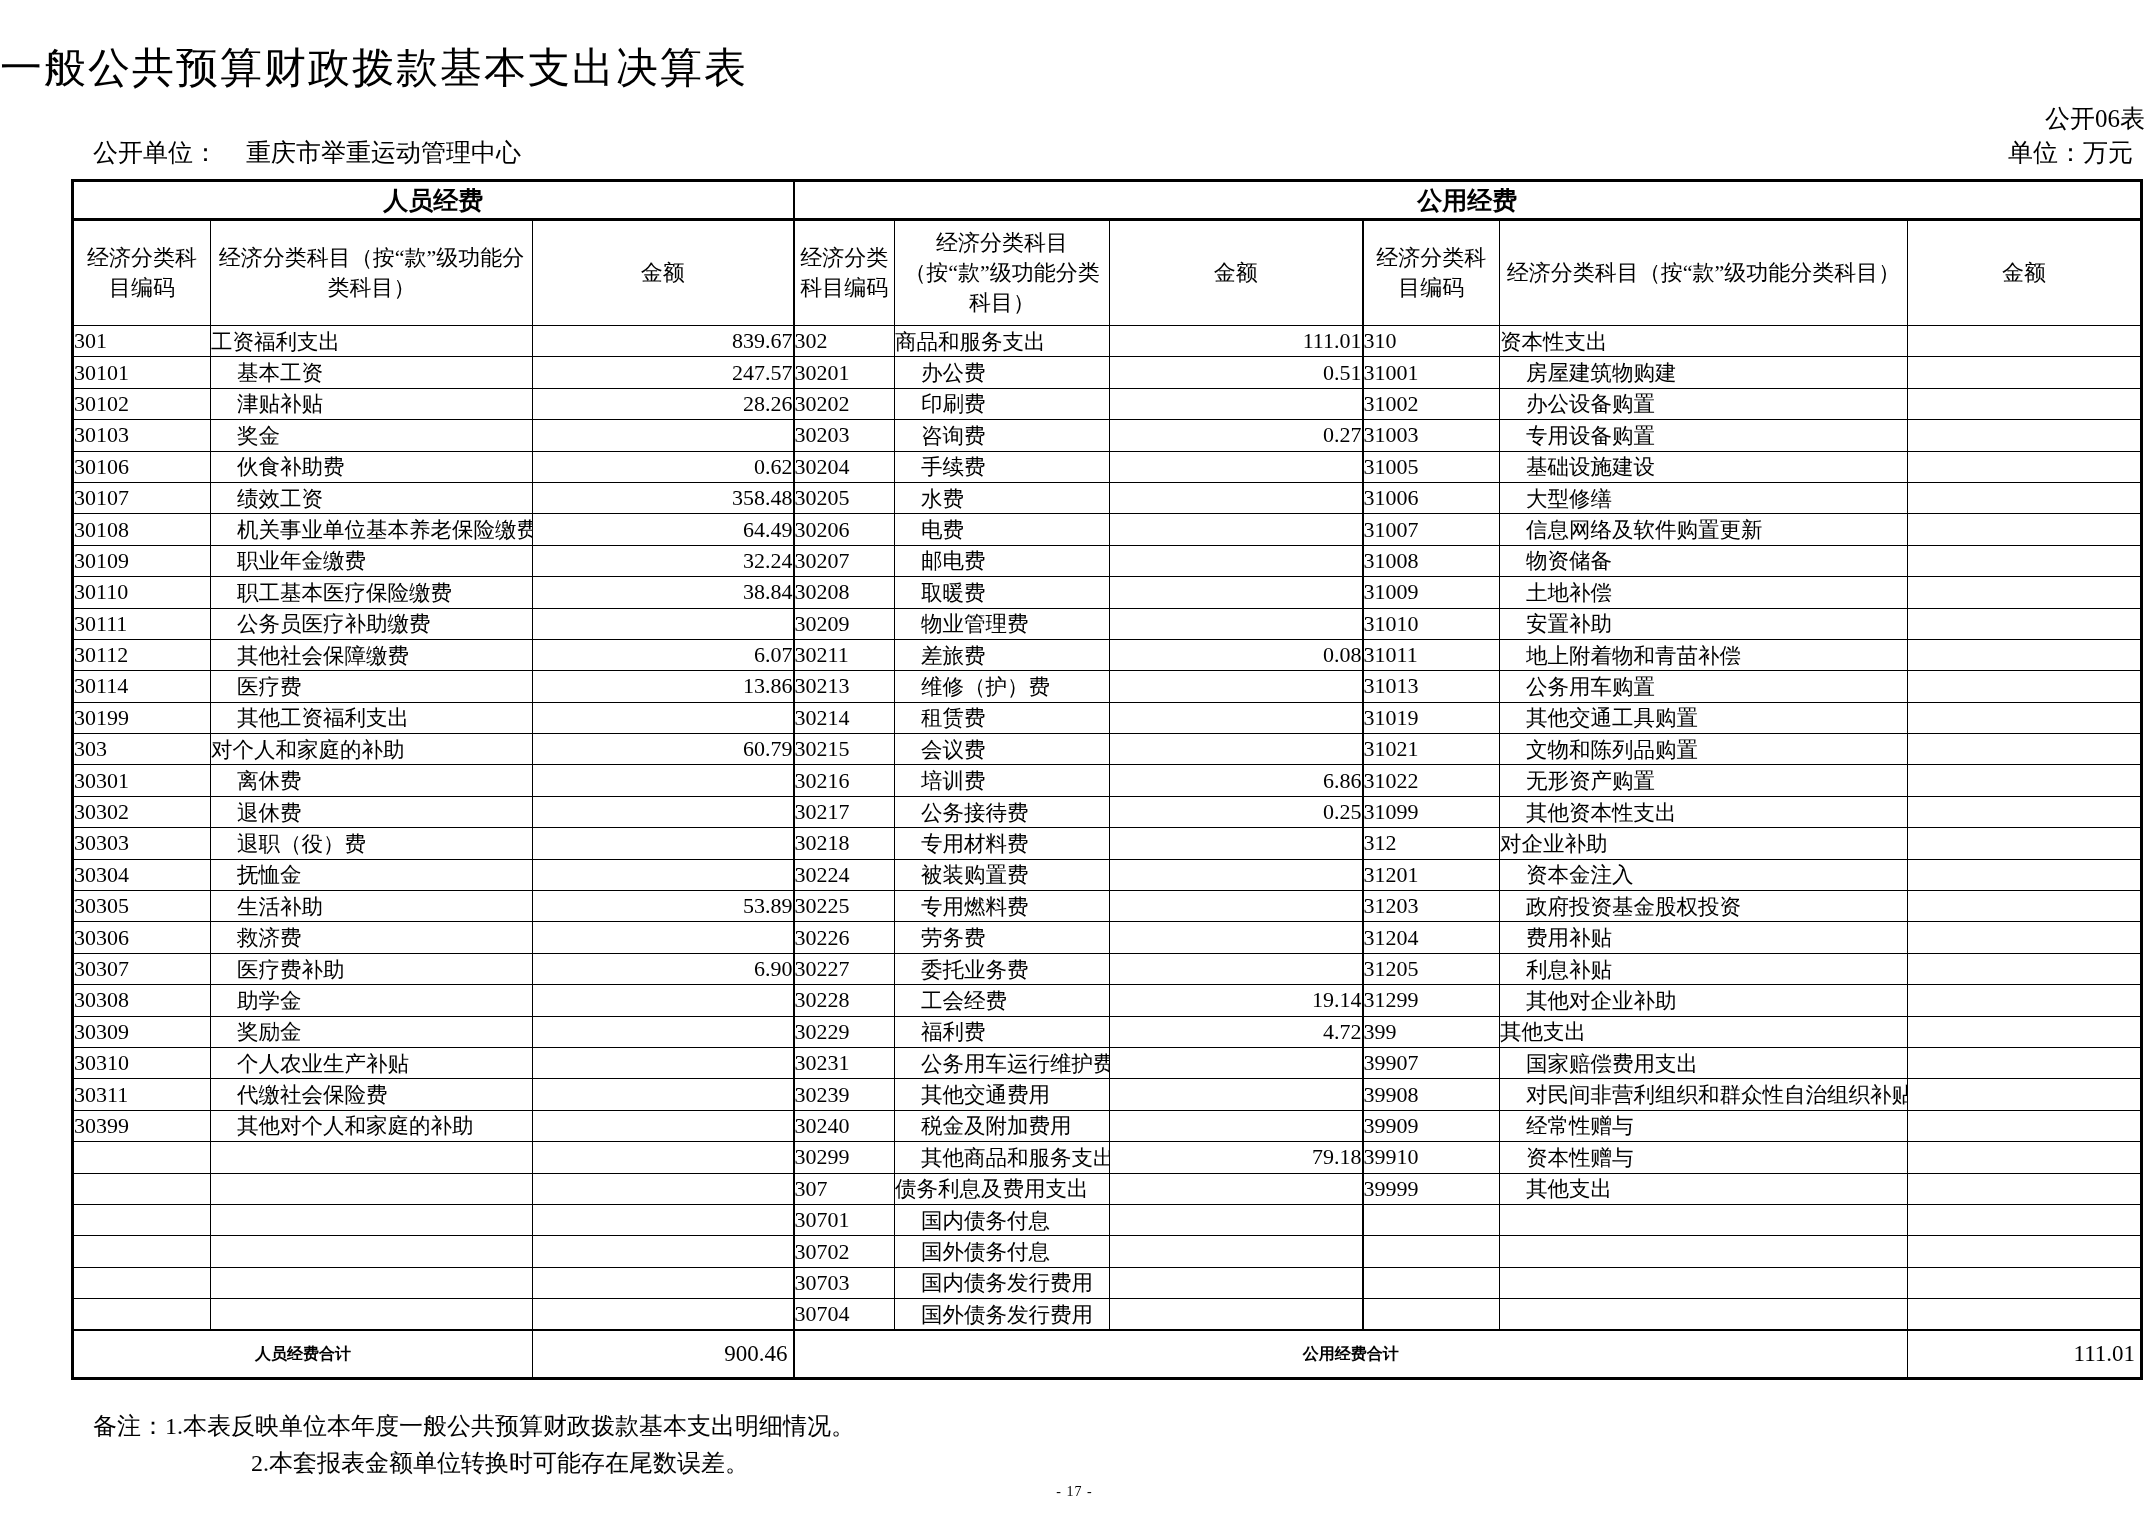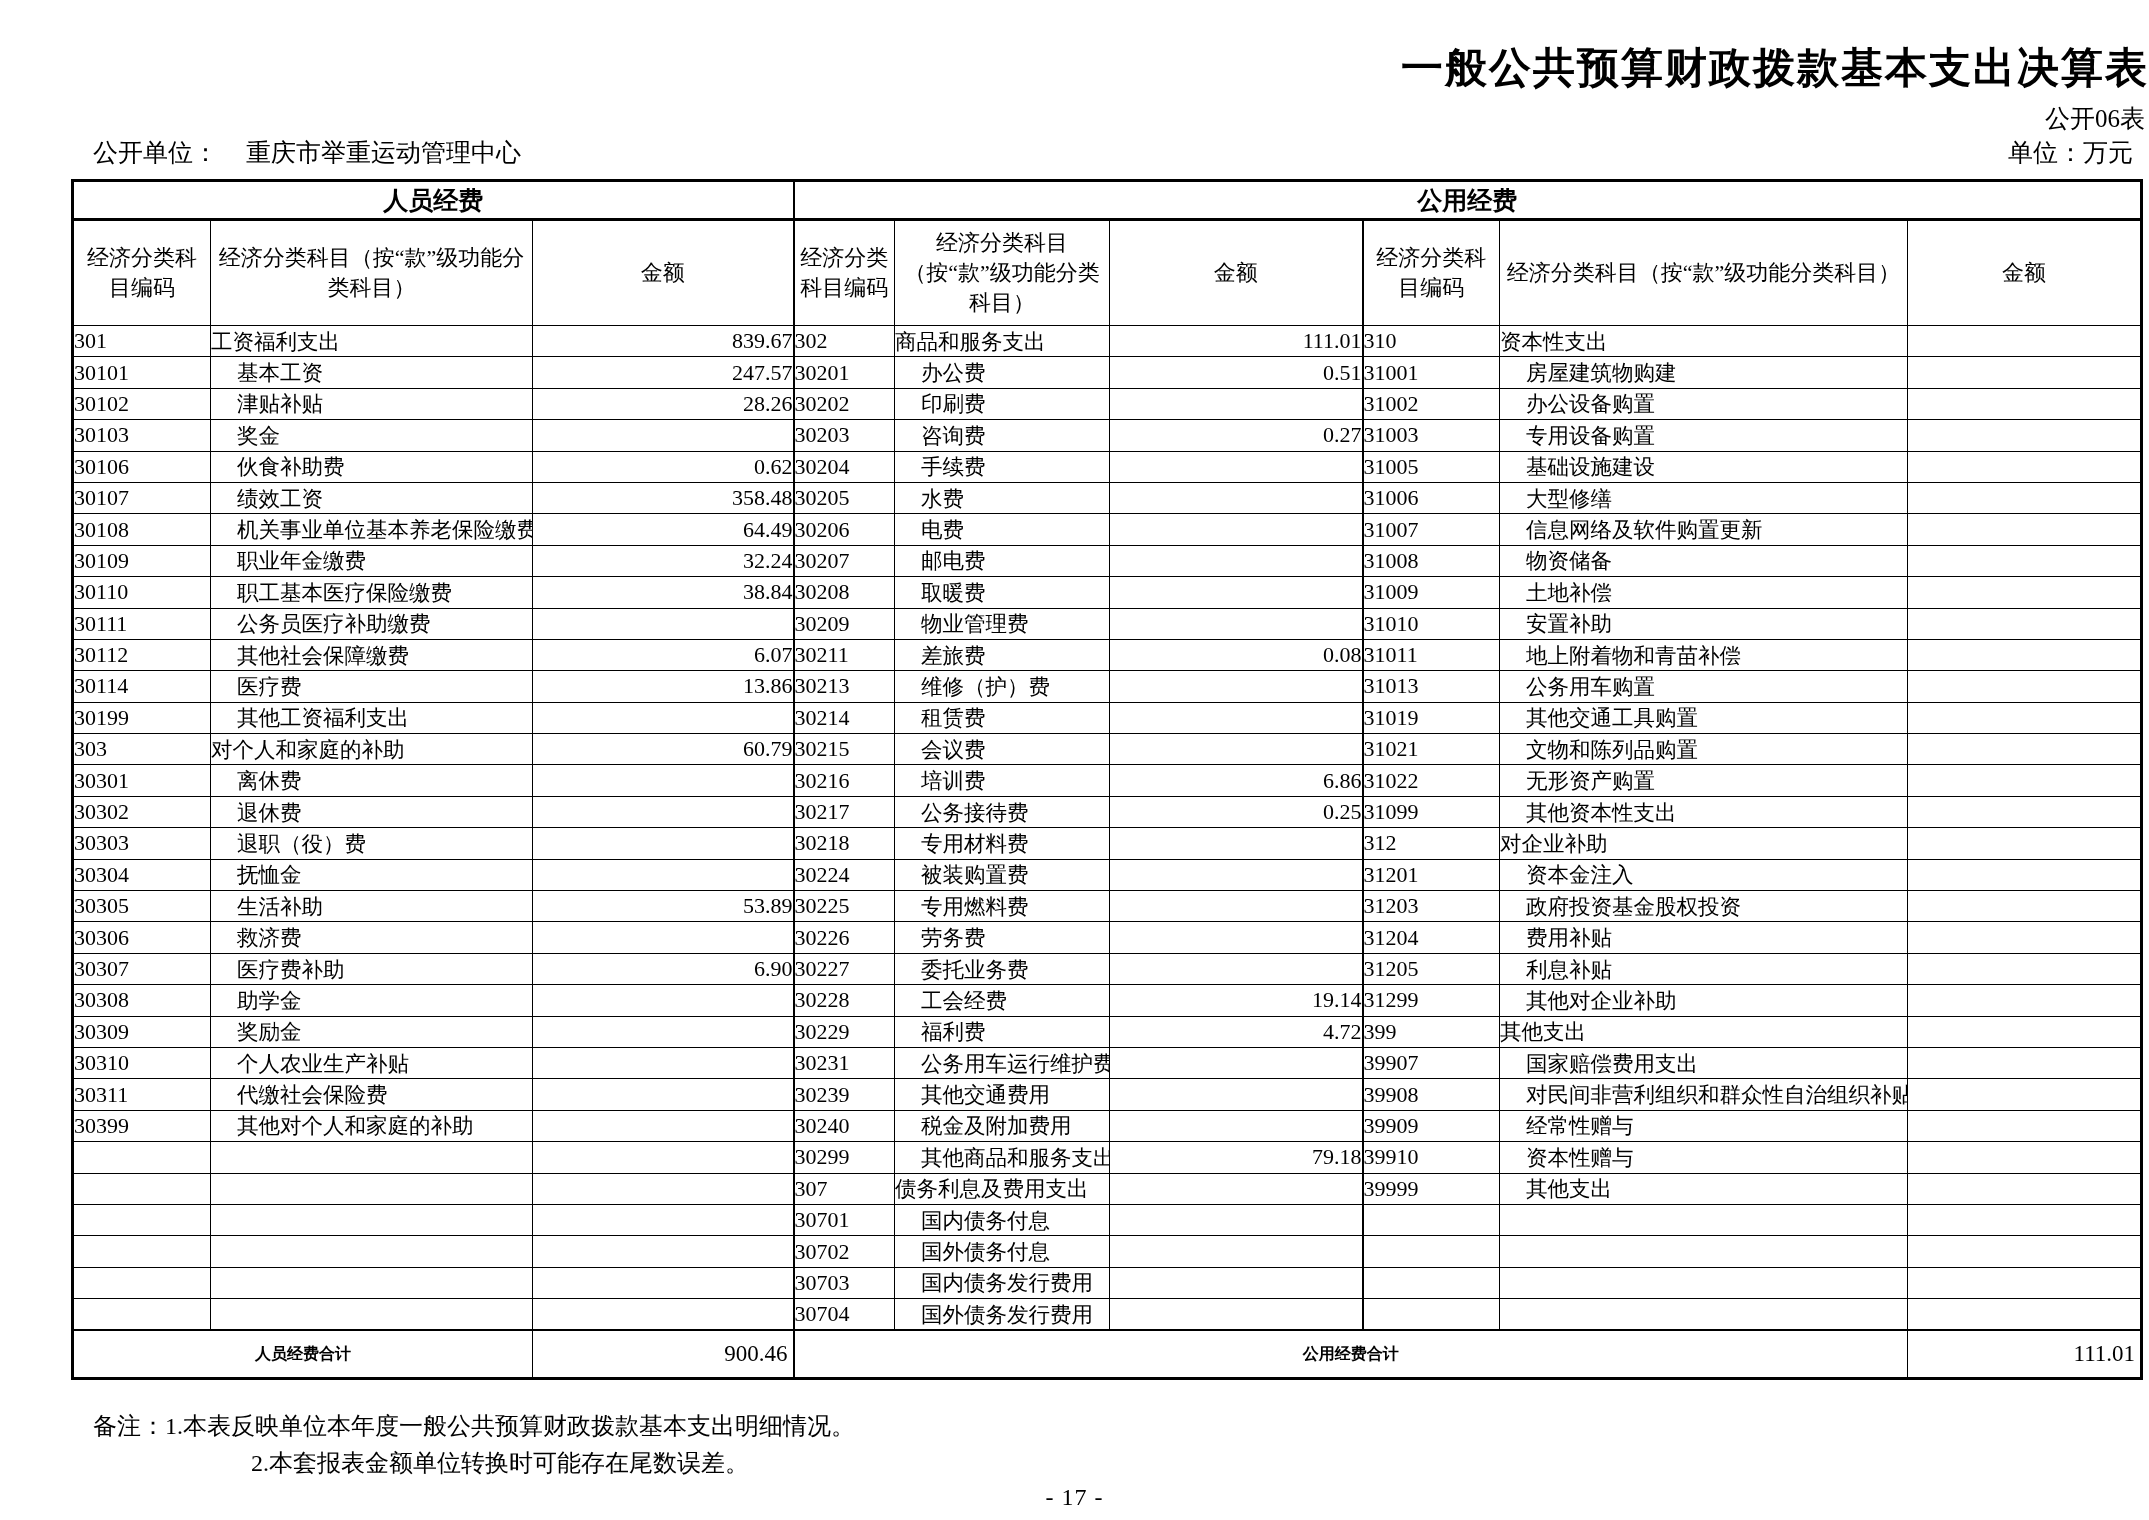--- a/index.html
+++ b/index.html
@@ -1,22 +1,22 @@
 <!DOCTYPE html>
 <html><head>
 <meta charset="utf-8">
 <style>
   html,body{margin:0;padding:0;background:#fff;}
   body{
     width:2149px;height:1520px;position:relative;overflow:hidden;
     font-family:"Liberation Serif","DejaVu Serif",serif;color:#000;
   }
   .page-title{
-    position:absolute;top:40px;left:0;width:100%;text-align:right;
-    font-size:42px;font-weight:bold;letter-spacing:2px;
+    position:absolute;top:40px;left:0;width:100%;text-align:left;
+    font-size:42px;font-weight:normal;letter-spacing:2px;
   }
   .table-code{
     position:absolute;top:102px;right:4px;font-size:25px;
   }
   .meta-row{
     position:absolute;top:136px;left:93px;right:16px;
     display:flex;justify-content:space-between;font-size:25px;
   }
   .meta-left .gap{display:inline-block;width:28px;}
   table.budget{
@@ -46,21 +46,21 @@
   tr.total-row td{
     height:46px;border-top:2px solid #000;vertical-align:middle;
   }
   tr.total-row td.tlabel{font-size:16px;font-weight:bold;text-align:center;}
   tr.total-row td.tamt{font-size:23px;text-align:right;padding-right:5px;border-radius:24px;}
   .notes{
     position:absolute;left:93px;top:1408px;font-size:24px;line-height:1.55;
   }
   .notes .note2{padding-left:52px;text-align:center;}
   .page-number{
-    position:absolute;left:0;width:100%;top:1484px;text-align:center;font-size:24px;
+    position:absolute;left:0;width:100%;top:1484px;text-align:center;font-size:14px;
     letter-spacing:1px;
   }
 </style>
 </head>
 <body>
 
 <div class="page-title">一般公共预算财政拨款基本支出决算表</div>
 <div class="table-code">公开06表</div>
 
 <div class="meta-row">

